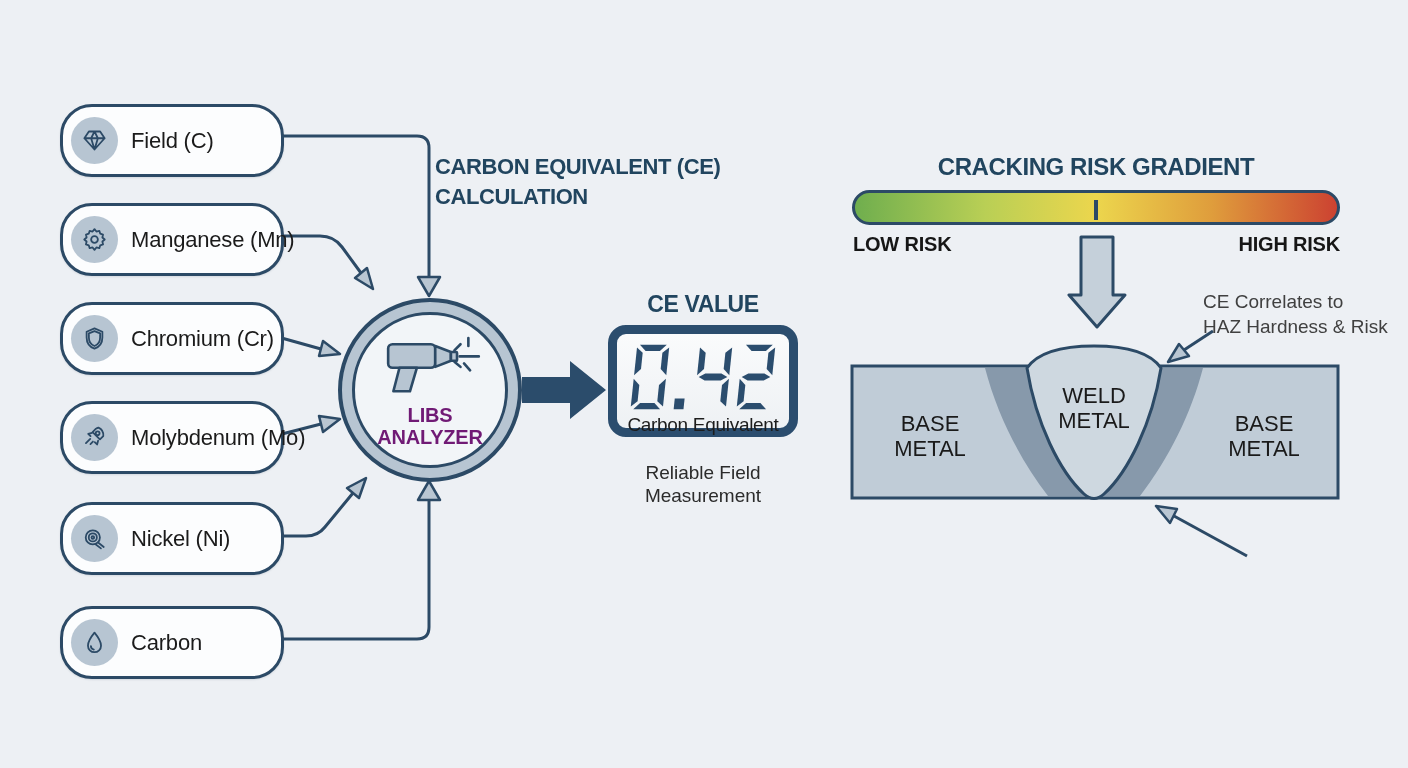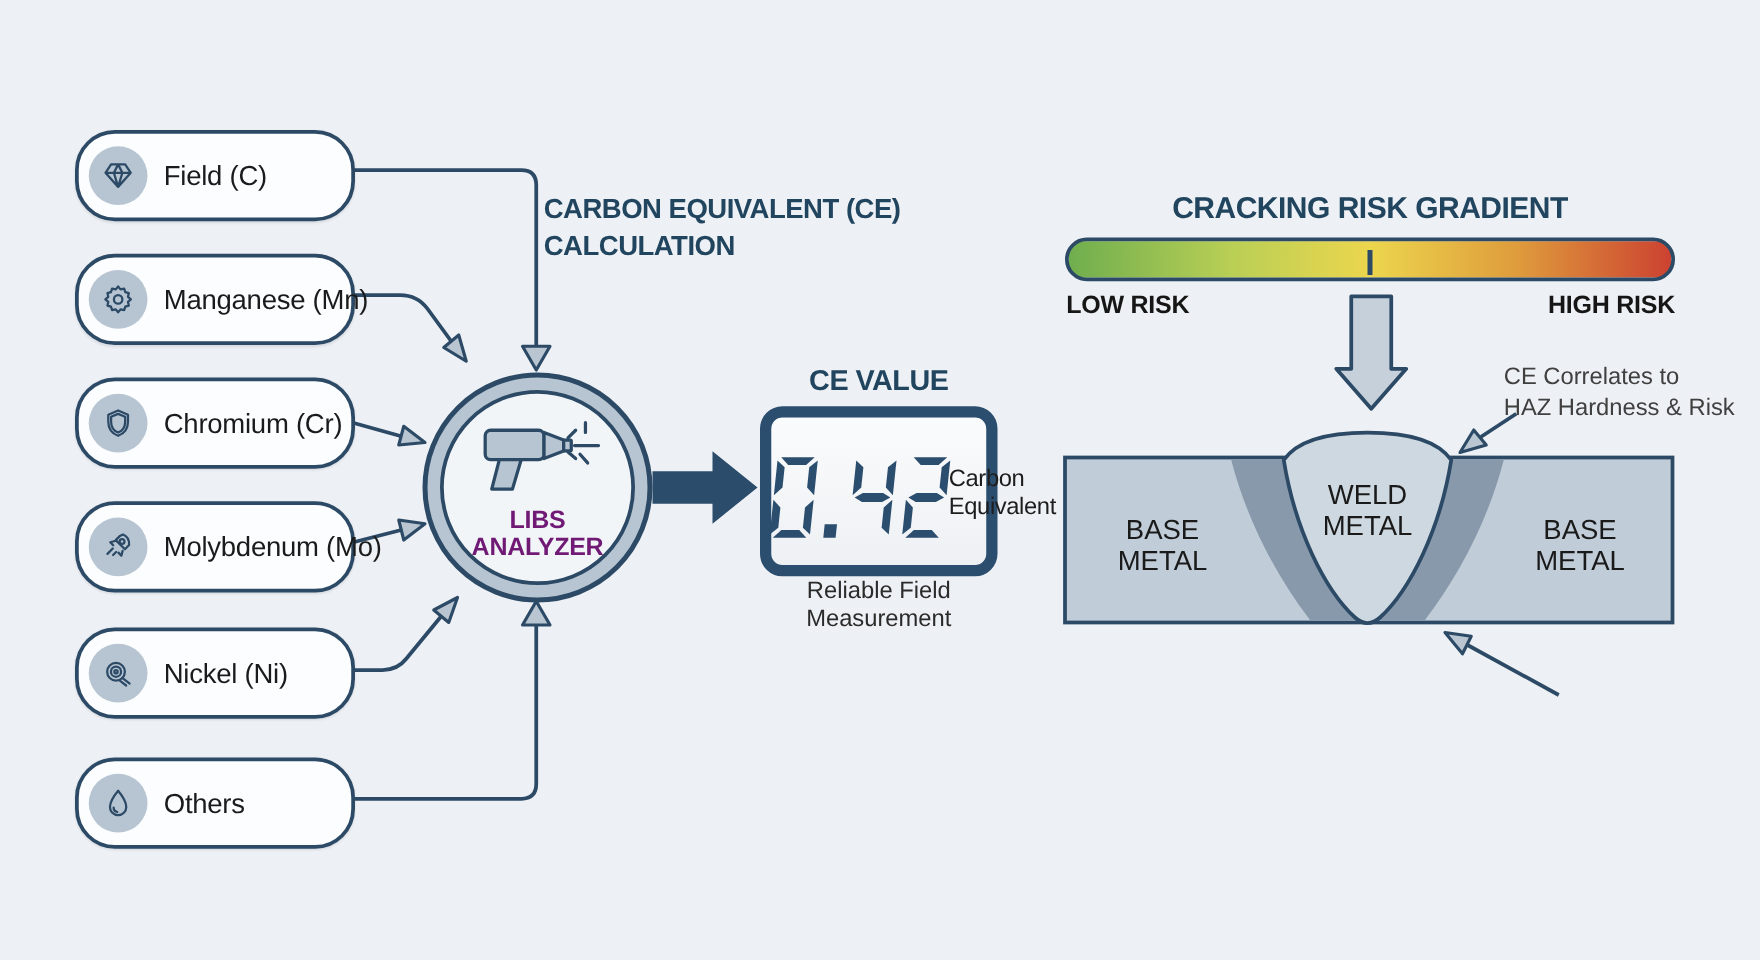--- a/index.html
+++ b/index.html
@@ -32,24 +32,24 @@
     position:absolute;left:10px;top:10px;right:10px;bottom:10px;border-radius:50%;
     border:3px solid var(--ink,#2c4a66);background:#f2f5f8;box-sizing:border-box;
     display:flex;flex-direction:column;align-items:center;justify-content:center;
   }
   .analyzer-title{font-size:20px;font-weight:700;color:#701a75;line-height:1.1;text-align:center;letter-spacing:-0.2px;}
   .heading{color:var(--heading,#21455f);font-weight:700;letter-spacing:-0.4px;z-index:2;position:absolute;}
   #main-title{left:435px;top:152px;font-size:22px;line-height:30px;}
   #ce-heading{left:596px;top:291px;width:214px;text-align:center;font-size:23px;}
   #risk-title{left:852px;top:153px;width:488px;text-align:center;font-size:24px;}
   #ce-box{
-    position:absolute;left:608px;top:325px;width:190px;height:136px;z-index:2;box-sizing:border-box;
+    position:absolute;left:608px;top:325px;width:190px;height:112px;z-index:2;box-sizing:border-box;
     border:9px solid var(--display-digit,#2b4d6e);border-radius:18px;
     background:linear-gradient(180deg,#fafbfc,#eef1f4);
-    display:flex;flex-direction:row;align-items:center;justify-content:flex-start;
+    display:flex;flex-direction:column;align-items:center;justify-content:flex-start;
   }
   #ce-digits{display:flex;gap:7px;margin-top:9px;transform:skewX(-6deg);}
   #ce-unit{font-size:19px;color:#1d1d1d;margin-top:3px;letter-spacing:-0.3px;}
   #ce-caption{position:absolute;left:596px;top:461px;width:214px;text-align:center;z-index:2;
     font-size:19px;line-height:23px;color:#2b2b2b;}
   #gradient-bar{
     position:absolute;left:852px;top:190px;width:488px;height:35px;z-index:2;box-sizing:border-box;
     border:3px solid var(--ink,#2c4a66);border-radius:18px;
     background:linear-gradient(90deg,
       var(--gradient-green,#6fae4e) 0%,
@@ -139,21 +139,21 @@
     </span>
     <span class="pill-label">Nickel (Ni)</span>
   </div>
   <div class="pill" style="top:606px">
     <span class="pill-icon">
       <svg width="27" height="27" viewBox="0 0 24 24">
           <path d="M12,3.2 C12,3.2 6.2,10.2 6.2,14.8 a5.8,5.8 0 0 0 11.6,0 C17.8,10.2 12,3.2 12,3.2 z"></path>
           <path d="M8.8,15.2 a3.2,3.2 0 0 0 2.6,3.1"></path>
         </svg>
     </span>
-    <span class="pill-label">Others</span>
+    <span class="pill-label">Carbon</span>
   </div>
 
   <div class="analyzer">
     <div class="analyzer-inner">
       <span>
         <svg width="108" height="68" viewBox="0 0 120 78" stroke="var(--ink)" stroke-width="3" stroke-linejoin="round" stroke-linecap="round">
           <g fill="var(--icon-circle)">
             <rect x="12" y="14" width="54" height="27" rx="5"></rect>
             <polygon points="66,16 84,23 84,33 66,40"></polygon>
             <rect x="84" y="23" width="7" height="10" rx="1"></rect>

